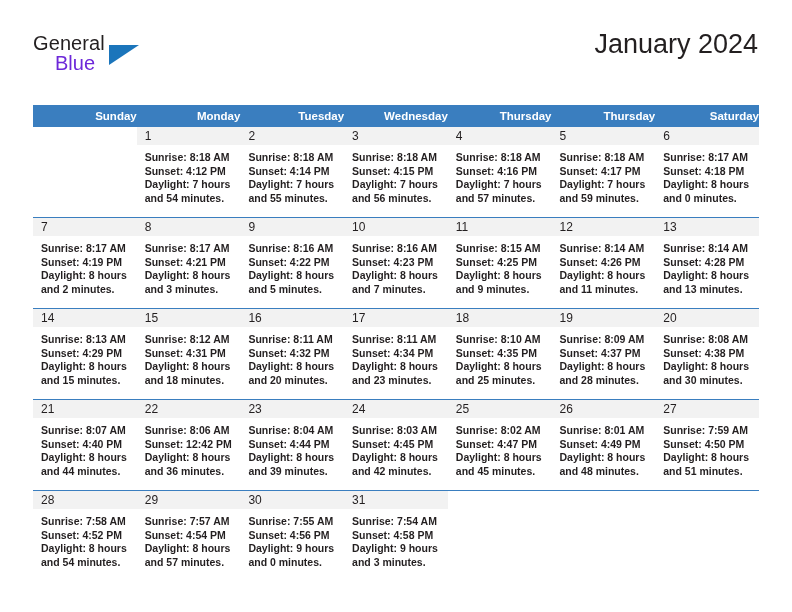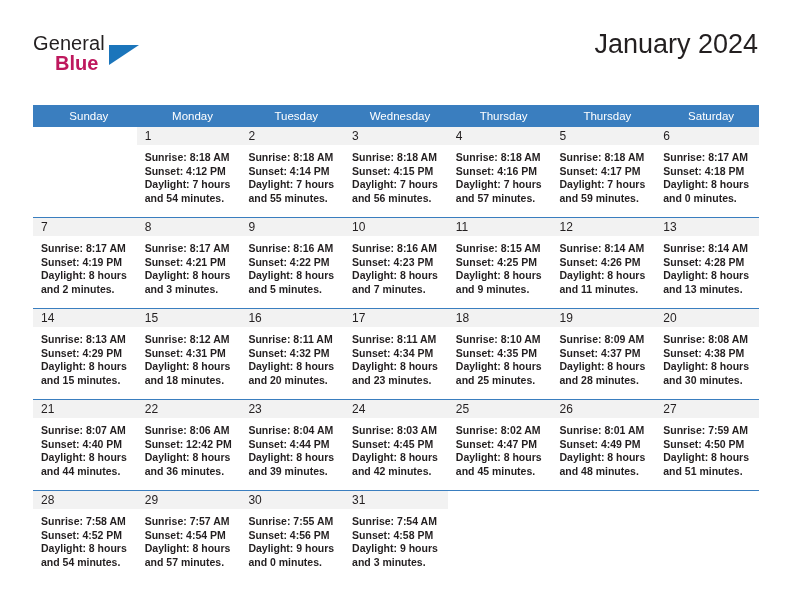--- a/index.html
+++ b/index.html
@@ -42,23 +42,22 @@
     font-size: 20px;
     letter-spacing: .1px;
     color: #231f20;
     font-family: "Liberation Sans", sans-serif;
   }
   .logo-blue {
     position: absolute;
     left: 22px;
     top: 20px;
     font-size: 20px;
-    color: #be185d;
+    color: #6d28d9;
     font-family: "Liberation Sans", sans-serif;
-    font-weight: bold;
   }
   .logo-tri {
     position: absolute;
     left: 76px;
     top: 13px;
     width: 0;
     height: 0;
     border-left: 30px solid #1b75bb;
     border-bottom: 20px solid transparent;
   }
@@ -86,23 +85,23 @@
     position: absolute;
     left: 33px;
     top: 105px;
     width: 726px;
     border-collapse: collapse;
     table-layout: fixed;
   }
   .cal th {
     background: #3a7ebf;
     color: #ffffff;
-    font-weight: normal;
+    font-weight: bold;
     font-size: 11.5px;
-    text-align: center;
+    text-align: right;
     padding: 4px 0 4px 8px;
     height: 14px;
     line-height: 14px;
     border: none;
   }
   .cal td {
     vertical-align: top;
     padding: 0;
     border: none;
     width: 103.7px;

